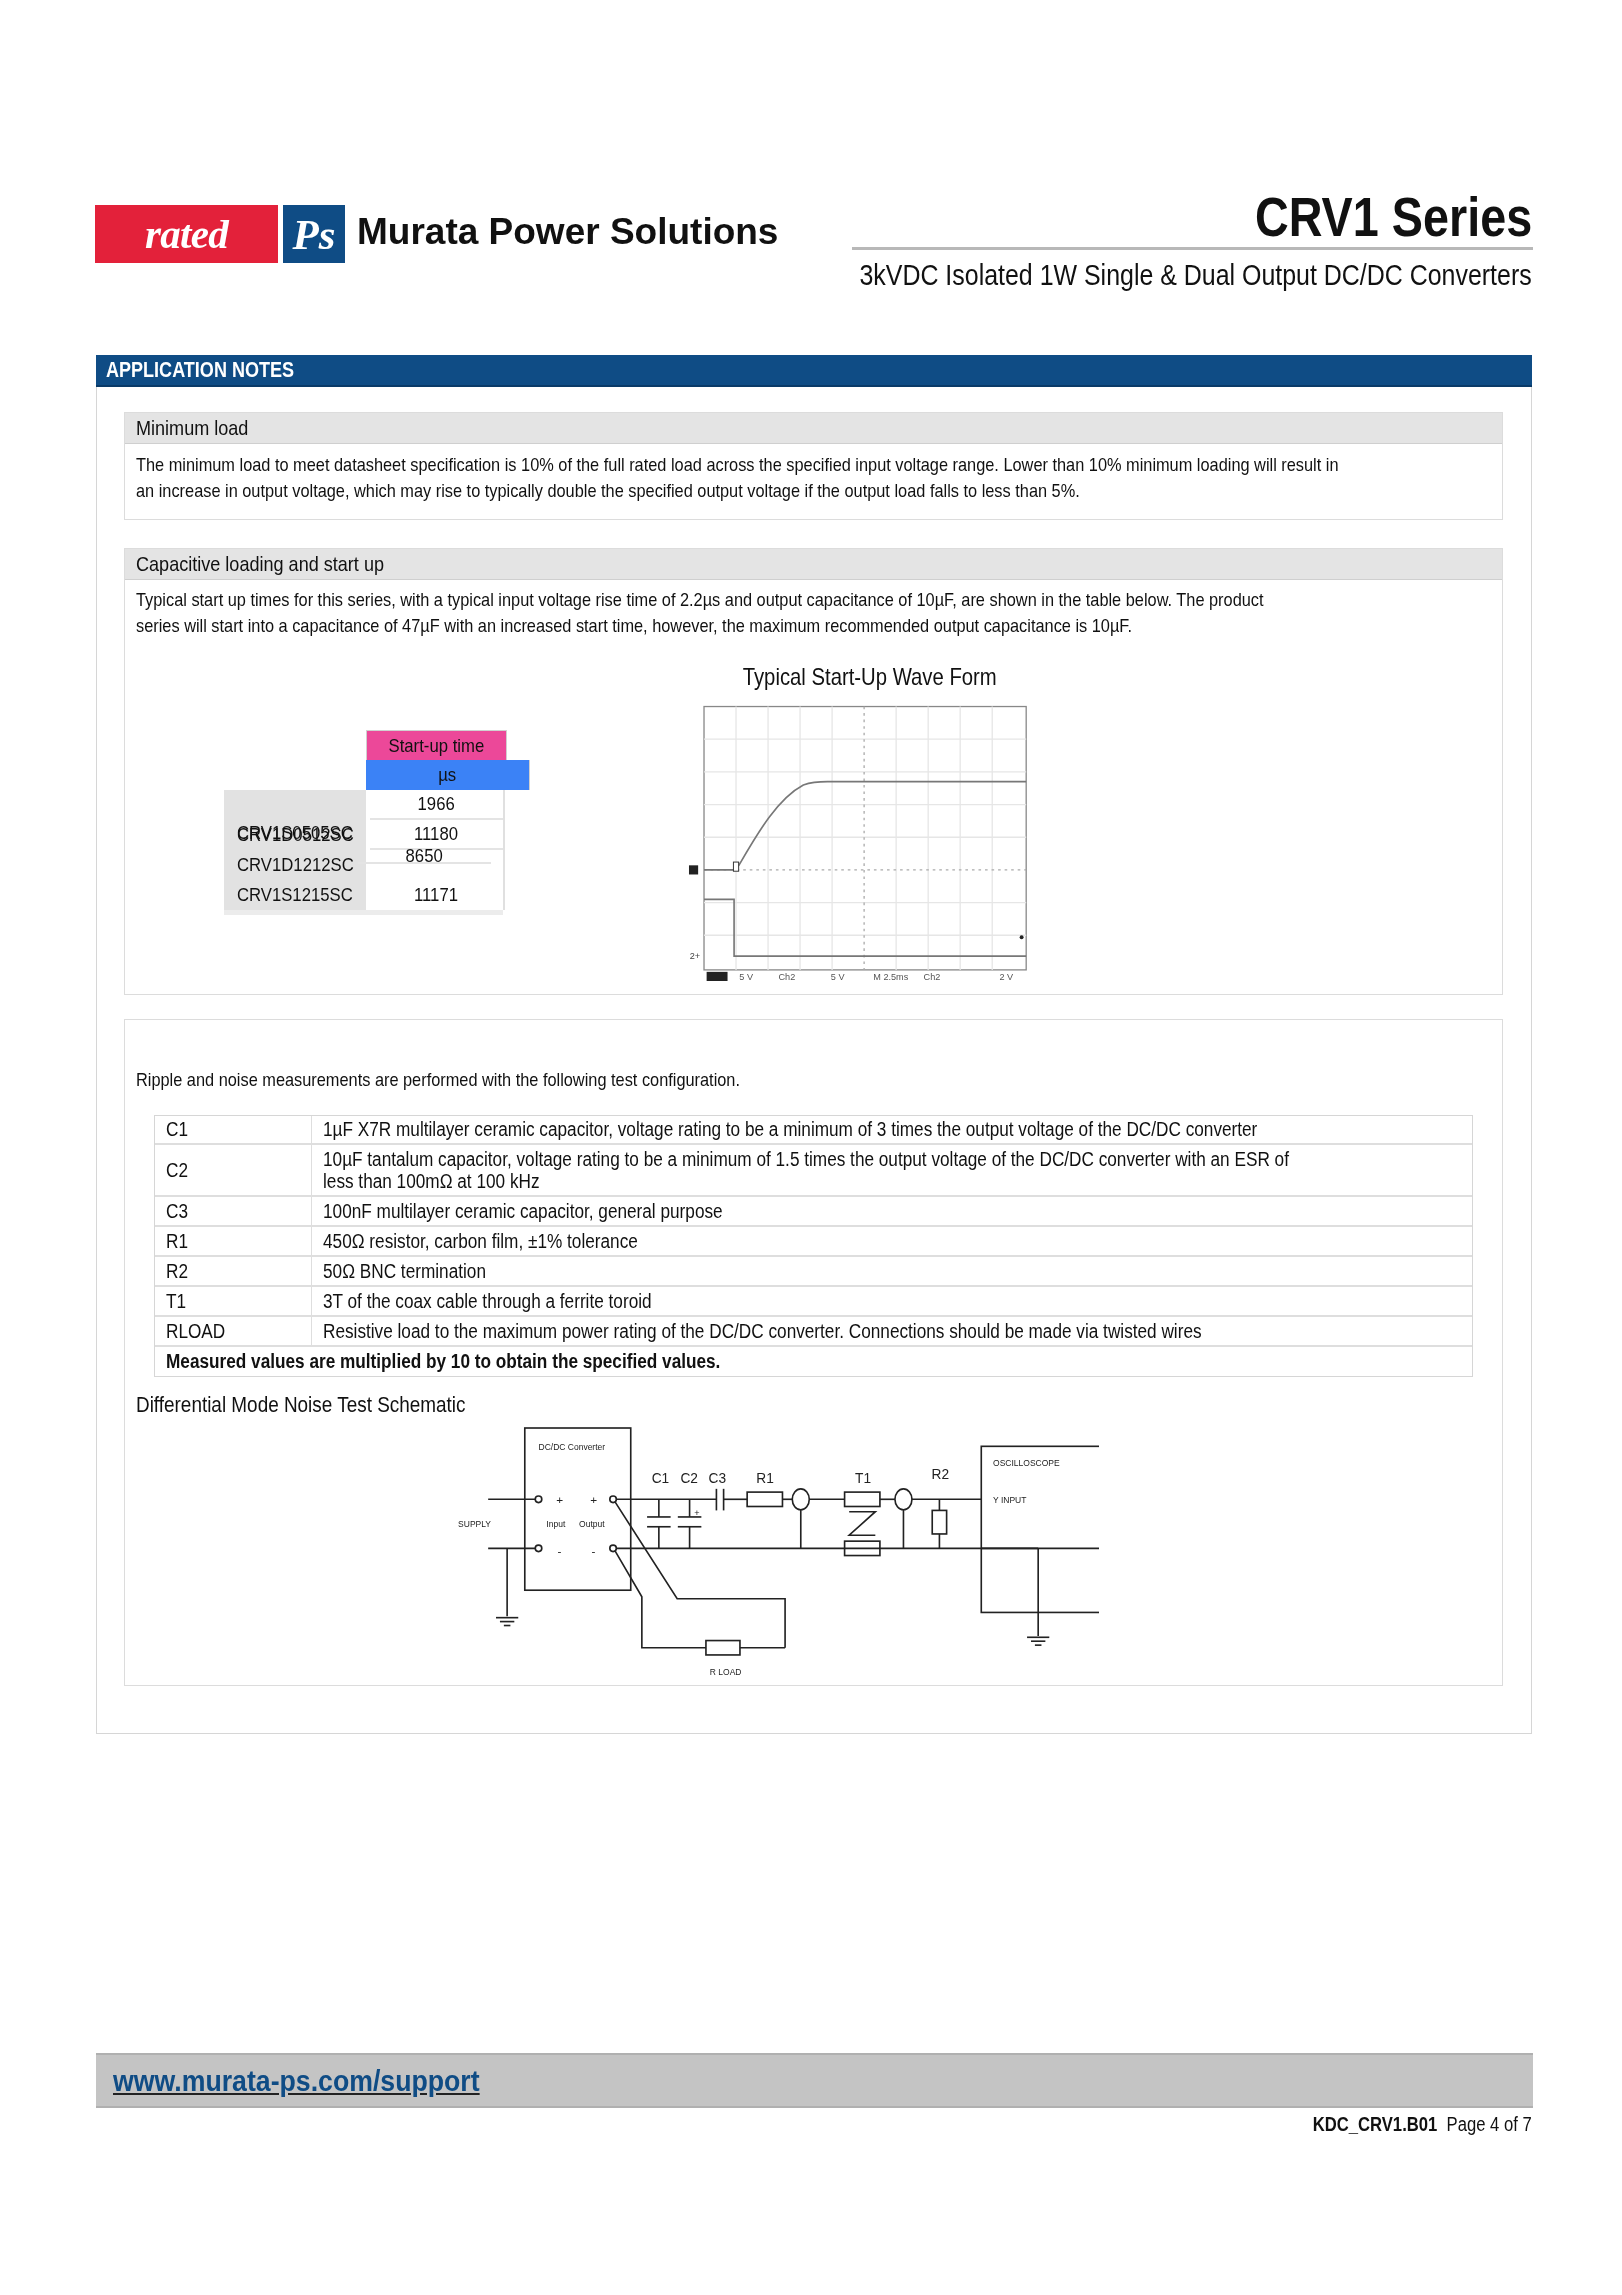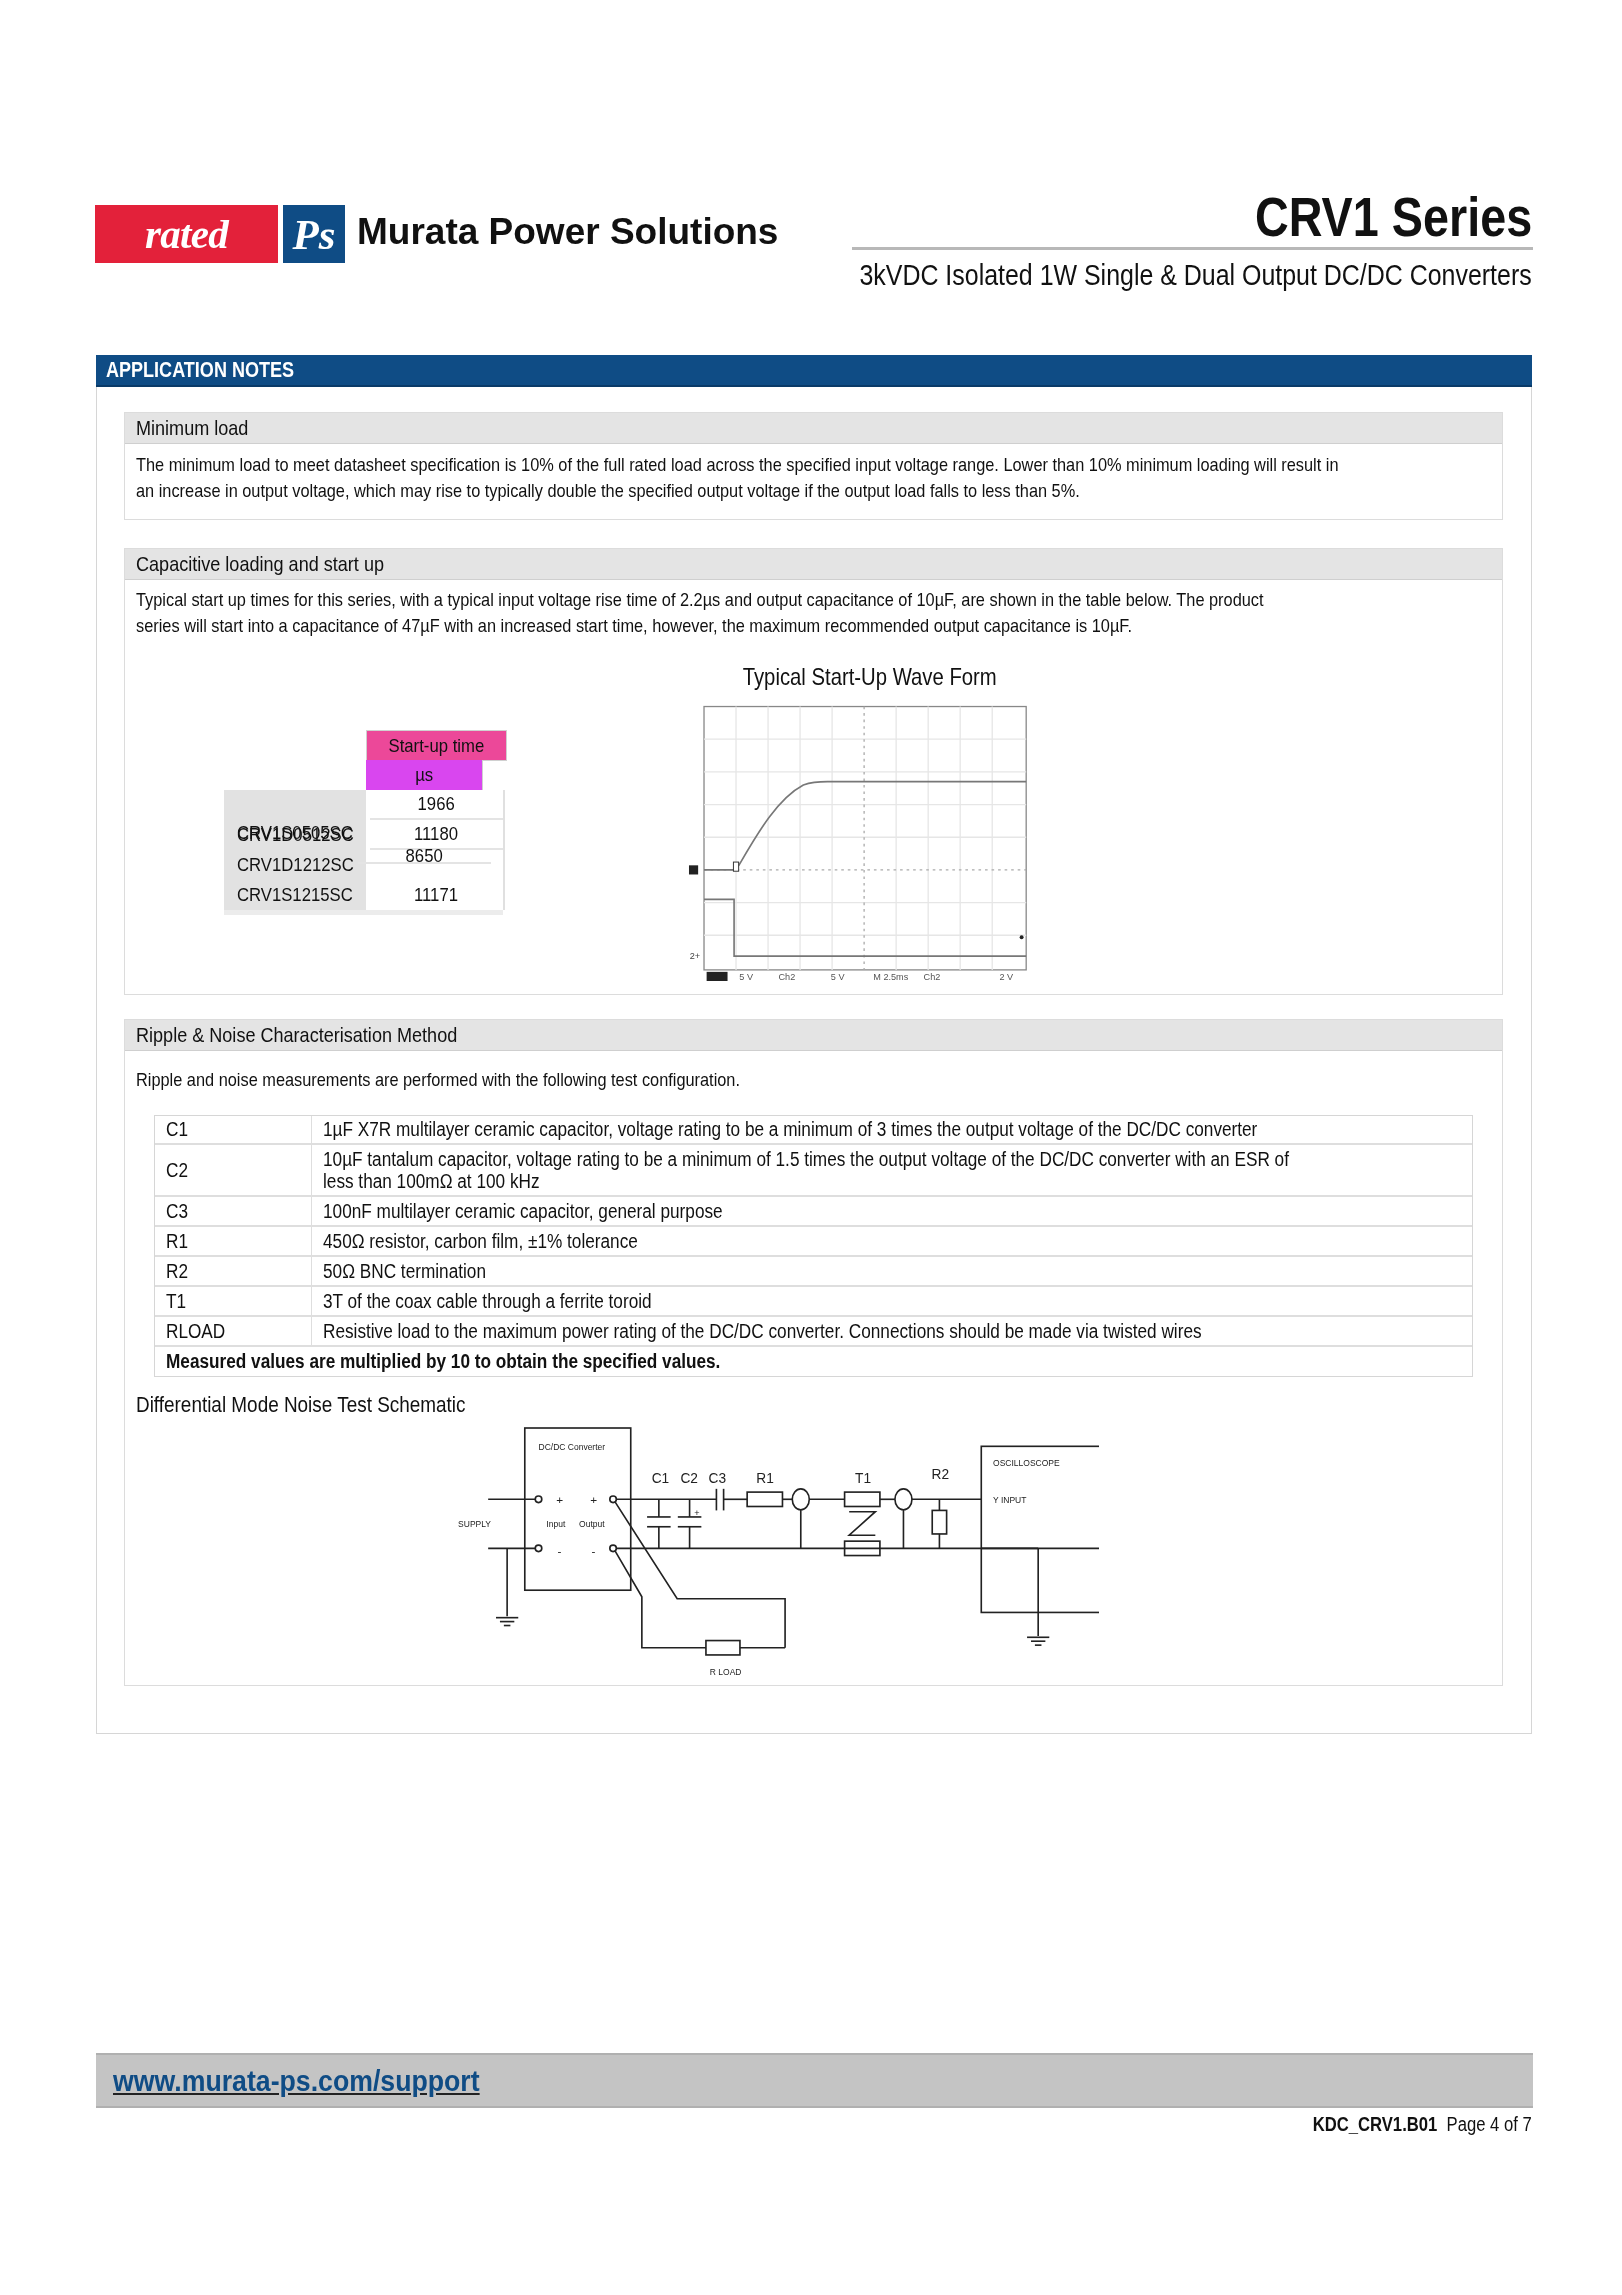--- a/index.html
+++ b/index.html
@@ -91,21 +91,21 @@
     <div>Typical start up times for this series, with a typical input voltage rise time of 2.2µs and output capacitance of 10µF, are shown in the table below. The product</div>
     <div>series will start into a capacitance of 47µF with an increased start time, however, the maximum recommended output capacitance is 10µF.</div>
   </div>
 </div>
 
 <div class="abs" style="left:366px; top:730px; width:141px; height:31px; background:#ec4899; border:1.3px solid #d0d0d0; box-sizing:border-box;">
   <div class="su-cell" style="left:0;top:0;width:100%;height:100%;">
       <span>Start-up time</span>
     </div>
 </div>
-<div class="abs" style="left:366px; top:760px; width:117px; height:30px; background:#d946ef; border-right:1.3px solid #d0d0d0; box-sizing:border-box;">
+<div class="abs" style="left:366px; top:760px; width:164px; height:30px; background:#3b82f6; border-right:1.3px solid #d0d0d0; box-sizing:border-box;">
   <div class="su-cell" style="left:0;top:0;width:100%;height:100%;">
       <span>µs</span>
     </div>
 </div>
 <div class="abs" style="left:224px; top:790px; width:142px; height:120px; background:#e2e2e2;"></div>
 <div class="abs" style="left:224px; top:790px; width:283px; height:120px;">
   <div class="su-cell" style="left:0; top:0; width:142px; height:30px;margin-top:28px;">
       <span>CRV1S0505SC</span>
     </div>
   <div class="su-cell" style="left:146px; top:0; width:133px; height:30px; border-bottom:2px solid #e4e4e4;">
@@ -165,23 +165,20 @@
   <rect x="30" y="416" width="32" height="14" fill="#222"></rect>
   <text x="80" y="428" font-size="14" fill="#555">5 V</text>
   <text x="140" y="428" font-size="14" fill="#555">Ch2</text>
   <text x="220" y="428" font-size="14" fill="#555">5 V</text>
   <text x="285" y="428" font-size="14" fill="#555">M 2.5ms</text>
   <text x="362" y="428" font-size="14" fill="#555">Ch2</text>
   <text x="478" y="428" font-size="14" fill="#555">2 V</text>
 </svg>
 
 <div class="panel" style="left:124px; top:1019px; width:1377px; height:665px;">
-  <div class="panel-head">
-    <span>Ripple &amp; Noise Characterisation Method</span>
-  </div>
   <div class="body-text" style="left:10.5px; top:47px;">Ripple and noise measurements are performed with the following test configuration.</div>
 </div>
 
 <div class="rt">
   <div class="rt-row" style="height:29.4px;">
     <div class="rt-k">
         <span>C1</span>
       </div>
     <div class="rt-v">
         <span>1µF X7R multilayer ceramic capacitor, voltage rating to be a minimum of 3 times the output voltage of the DC/DC converter</span>

